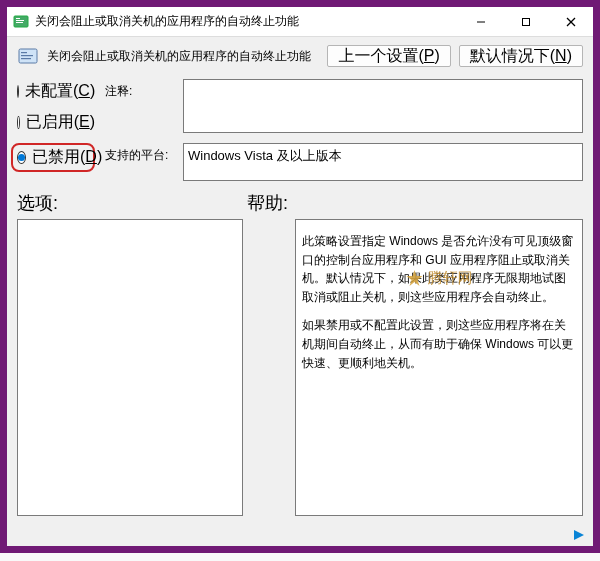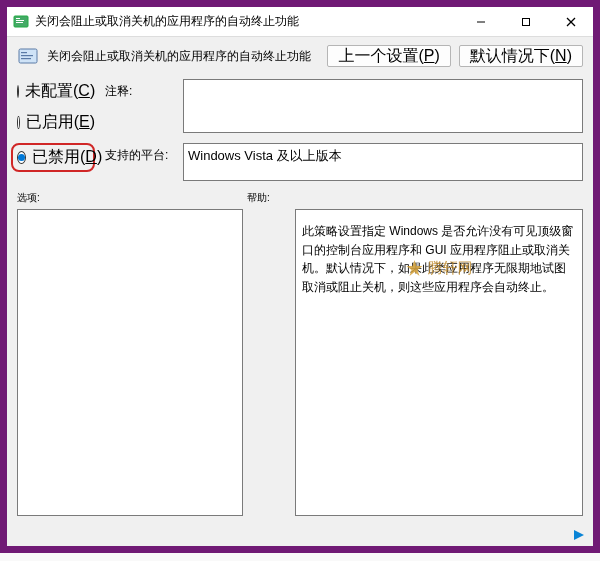--- a/index.html
+++ b/index.html
@@ -144,21 +144,21 @@
   }
   .platform::-webkit-scrollbar { width: 16px; }
   .platform::-webkit-scrollbar-track { background: #f0f0f0; border-left: 1px solid #ddd;}
   .platform::-webkit-scrollbar-thumb { background: #c2c2c2; }
   
   .labels-row {
     display: flex;
     padding: 4px 10px 4px 10px;
   }
   .labels-row .left-lbl { width: 230px; }
-  .labels-row div { font-size: 10px; }
+  .labels-row div { font-size: 18px; }
   
   .panels {
     flex: 1;
     display: flex;
     gap: 4px;
     padding: 0 10px 8px 10px;
     min-height: 0;
   }
   .panel {
     border: 1px solid #7a7a7a;
@@ -288,20 +288,21 @@
 
   <div class="labels-row">
     <div class="left-lbl">选项:</div>
     <div>帮助:</div>
   </div>
 
   <div class="panels">
     <div class="panel options-panel"></div>
     <div class="panel help-panel">
       <p>此策略设置指定 Windows 是否允许没有可见顶级窗口的控制台应用程序和 GUI 应用程序阻止或取消关机。默认情况下，如果此类应用程序无限期地试图取消或阻止关机，则这些应用程序会自动终止。</p>
+      <p>如果禁用或不配置此设置，则这些应用程序将在关机期间自动终止，从而有助于确保 Windows 可以更快速、更顺利地关机。</p>
       <div class="watermark">
         <span class="wm-icon">
           <svg viewBox="0 0 18 18">
               <path d="M9 1 L11 7 L17 7 L12 11 L14 17 L9 13 L4 17 L6 11 L1 7 L7 7 Z" fill="#d6a33b"></path>
             </svg>
         </span>
         <span>腾轩网</span>
       </div>
     </div>
   </div>

